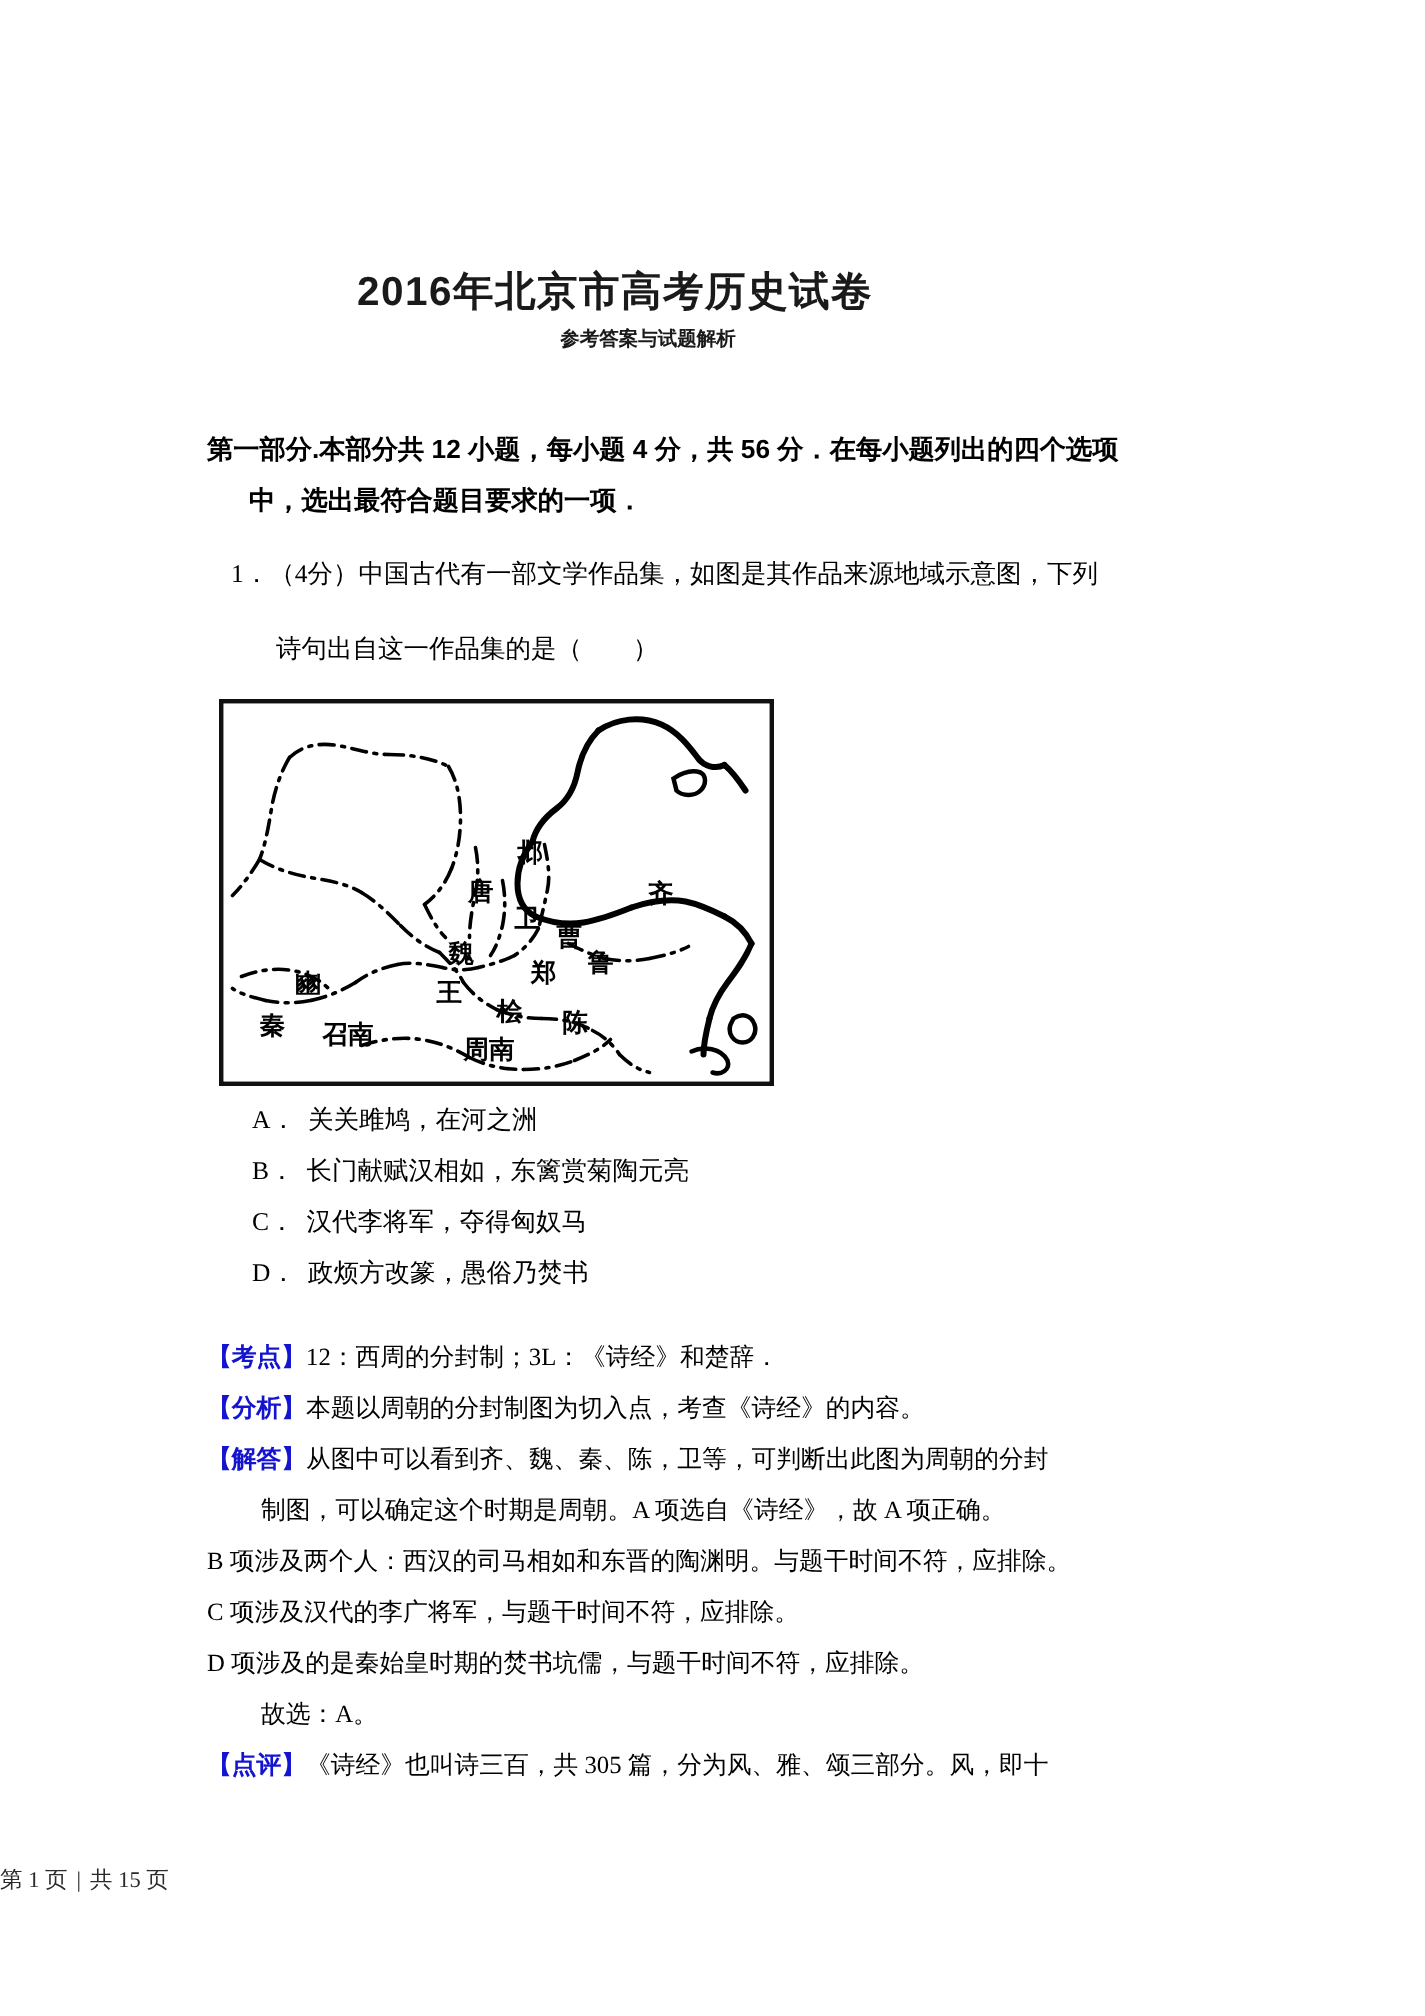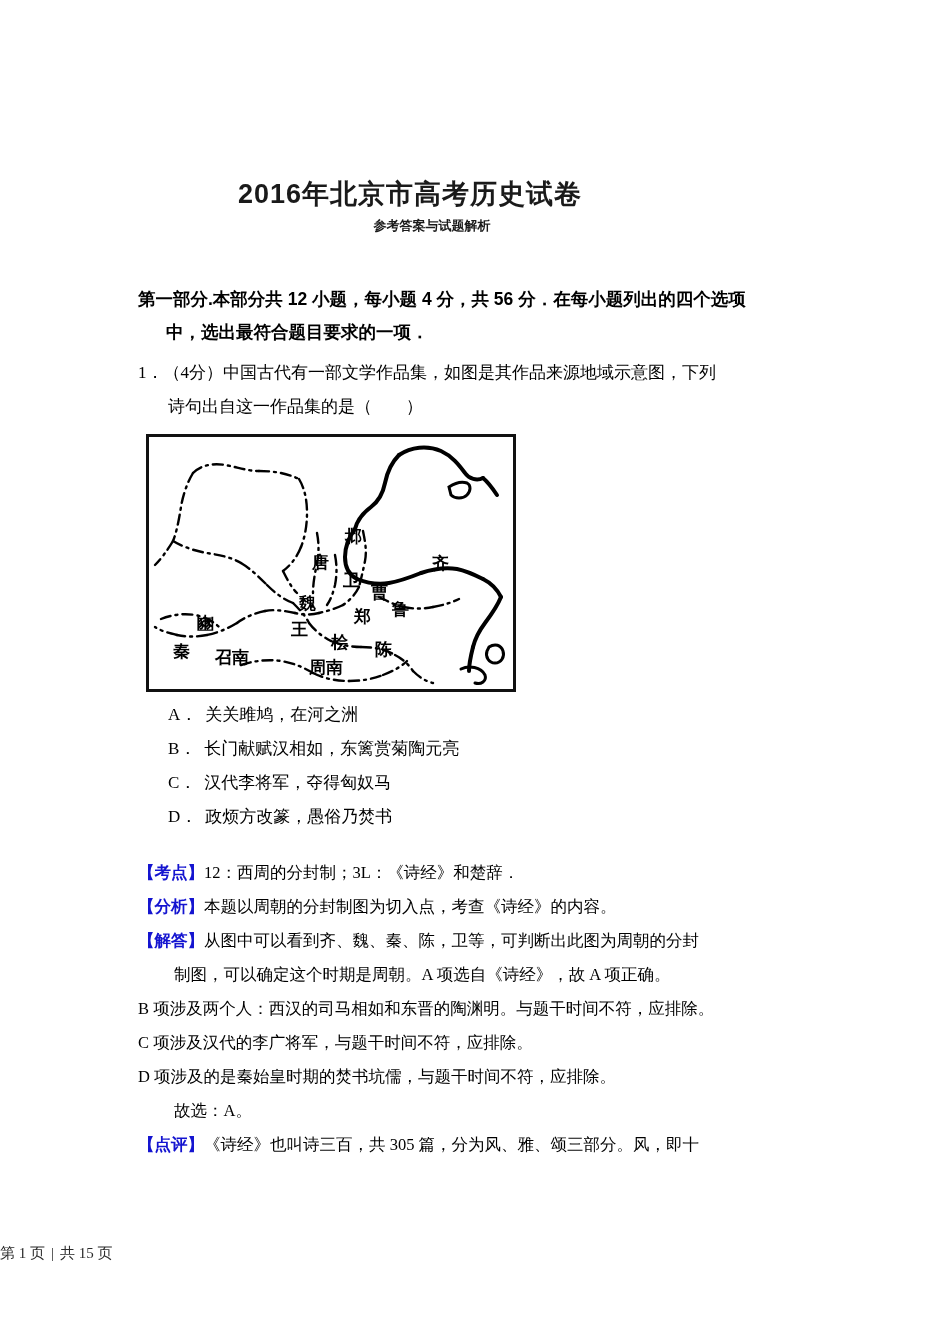--- a/index.html
+++ b/index.html
@@ -59,30 +59,29 @@
     font-family: "Liberation Sans", "DejaVu Sans", sans-serif;
     font-weight: bold;
     font-size: 17.5px;
     line-height: 34px;
     text-indent: 0;
     margin: 0 0 2px 0;
   }
   .section-head .cont {
     display: block;
     padding-left: 28px;
-    font-family: Liberation Mono, monospace;
   }
 
   .q-block {
     margin-top: 6px;
   }
   .q-line {
     font-size: 17px;
     line-height: 34px;
-    margin: 0;
+    margin: 16px;
   }
   .q-line.first { text-indent: 0; }
   .q-line.cont { padding-left: 30px; }
 
   .figure {
     margin: 10px 0 6px 8px;
     width: 370px;
     height: 258px;
     border: 3px solid #111111;
     background: #ffffff;

